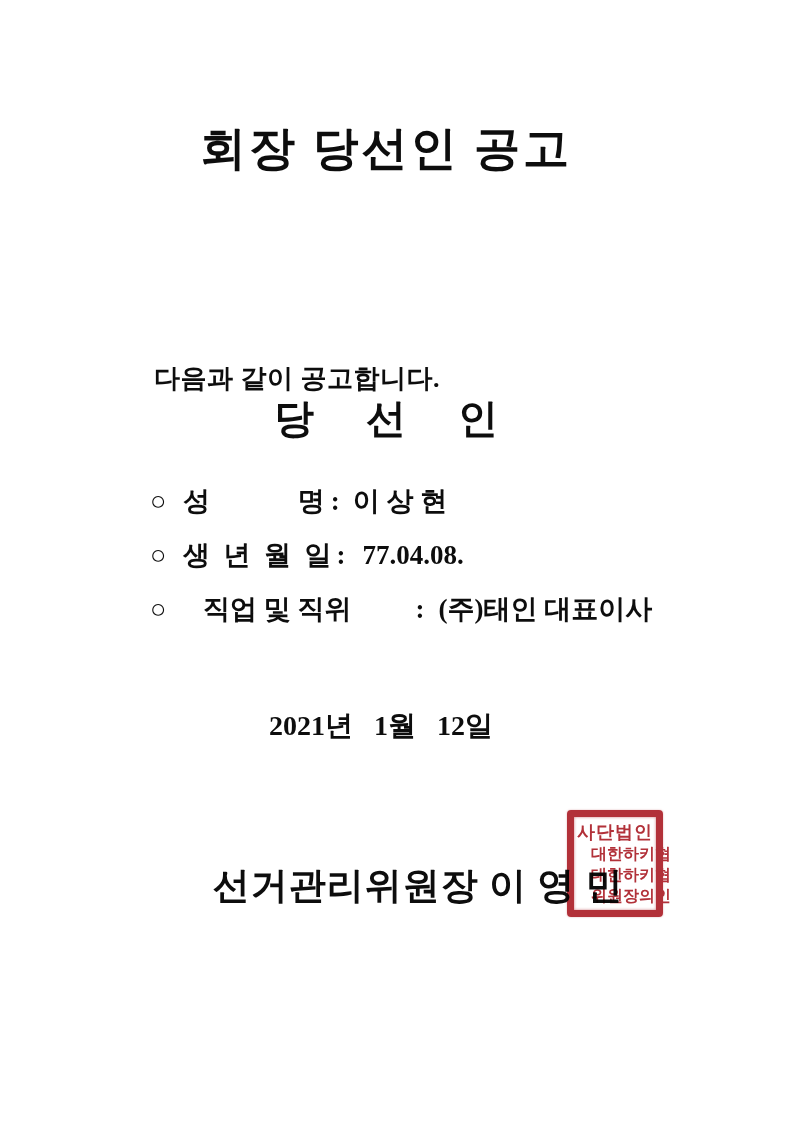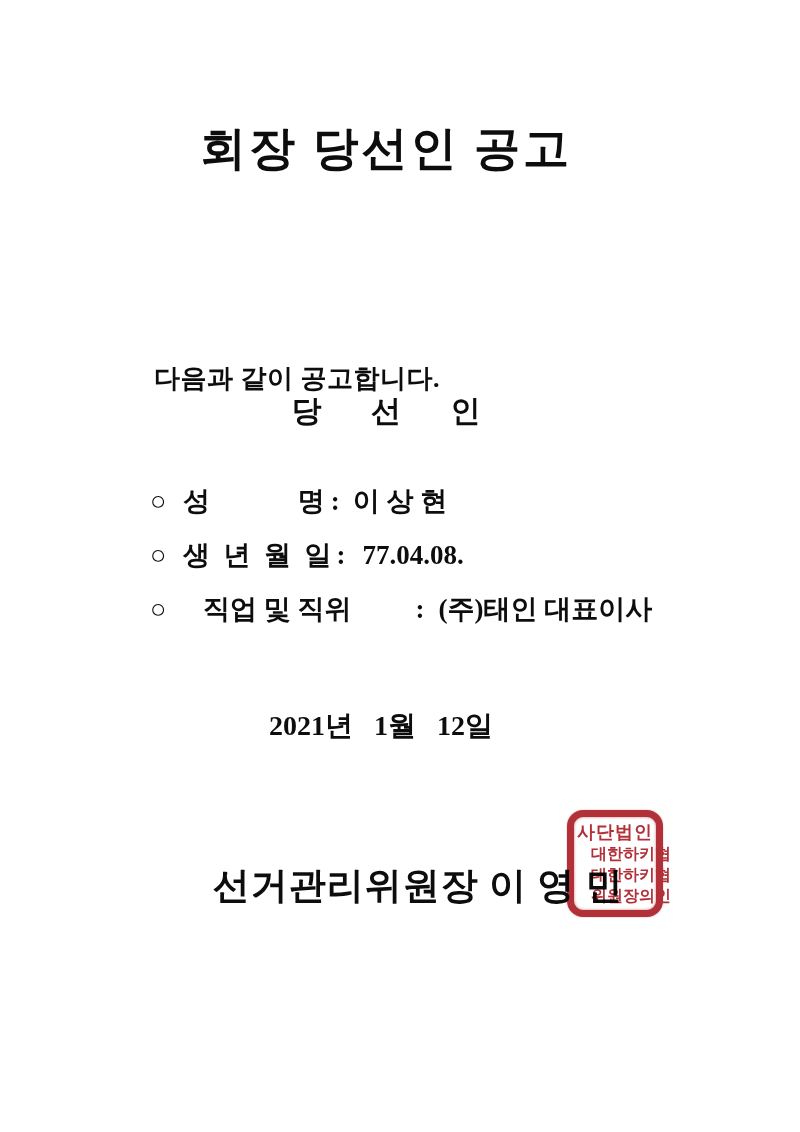--- a/index.html
+++ b/index.html
@@ -28,21 +28,21 @@
     font-size: 26px;
     font-weight: 600;
     line-height: 57px;
     letter-spacing: 0.5px;
     white-space: pre;
   }
   .subheading {
     position: absolute;
     top: 391px; left: 0; width: 100%;
     text-align: center;
-    font-size: 30px;
+    font-size: 40px;
     font-weight: 600;
     word-spacing: 42px;
     white-space: pre;
   }
   .items {
     position: absolute;
     top: 488px; left: 150px;
     font-size: 27px;
     font-weight: 600;
   }
@@ -82,21 +82,21 @@
     white-space: pre;
   }
   .sig1 { top: 801px; }
   .sig2 { top: 861px; transform: translateX(32px); }
   .seal {
     position: absolute;
     left: 567px; top: 810px;
     width: 96px; height: 107px;
     box-sizing: border-box;
     border: 7px solid #b23139;
-    border-radius: 16px;
+    border-radius: 4px;
     color: #b23139;
     mix-blend-mode: multiply;
     display: flex;
     flex-direction: column;
     justify-content: space-evenly;
     align-items: center;
     padding: 1px 0;
     font-weight: 700;
     z-index: 5;
     box-shadow: inset 0 0 3px rgba(178, 49, 57, 0.65), 0 0 2px rgba(178, 49, 57, 0.4);

